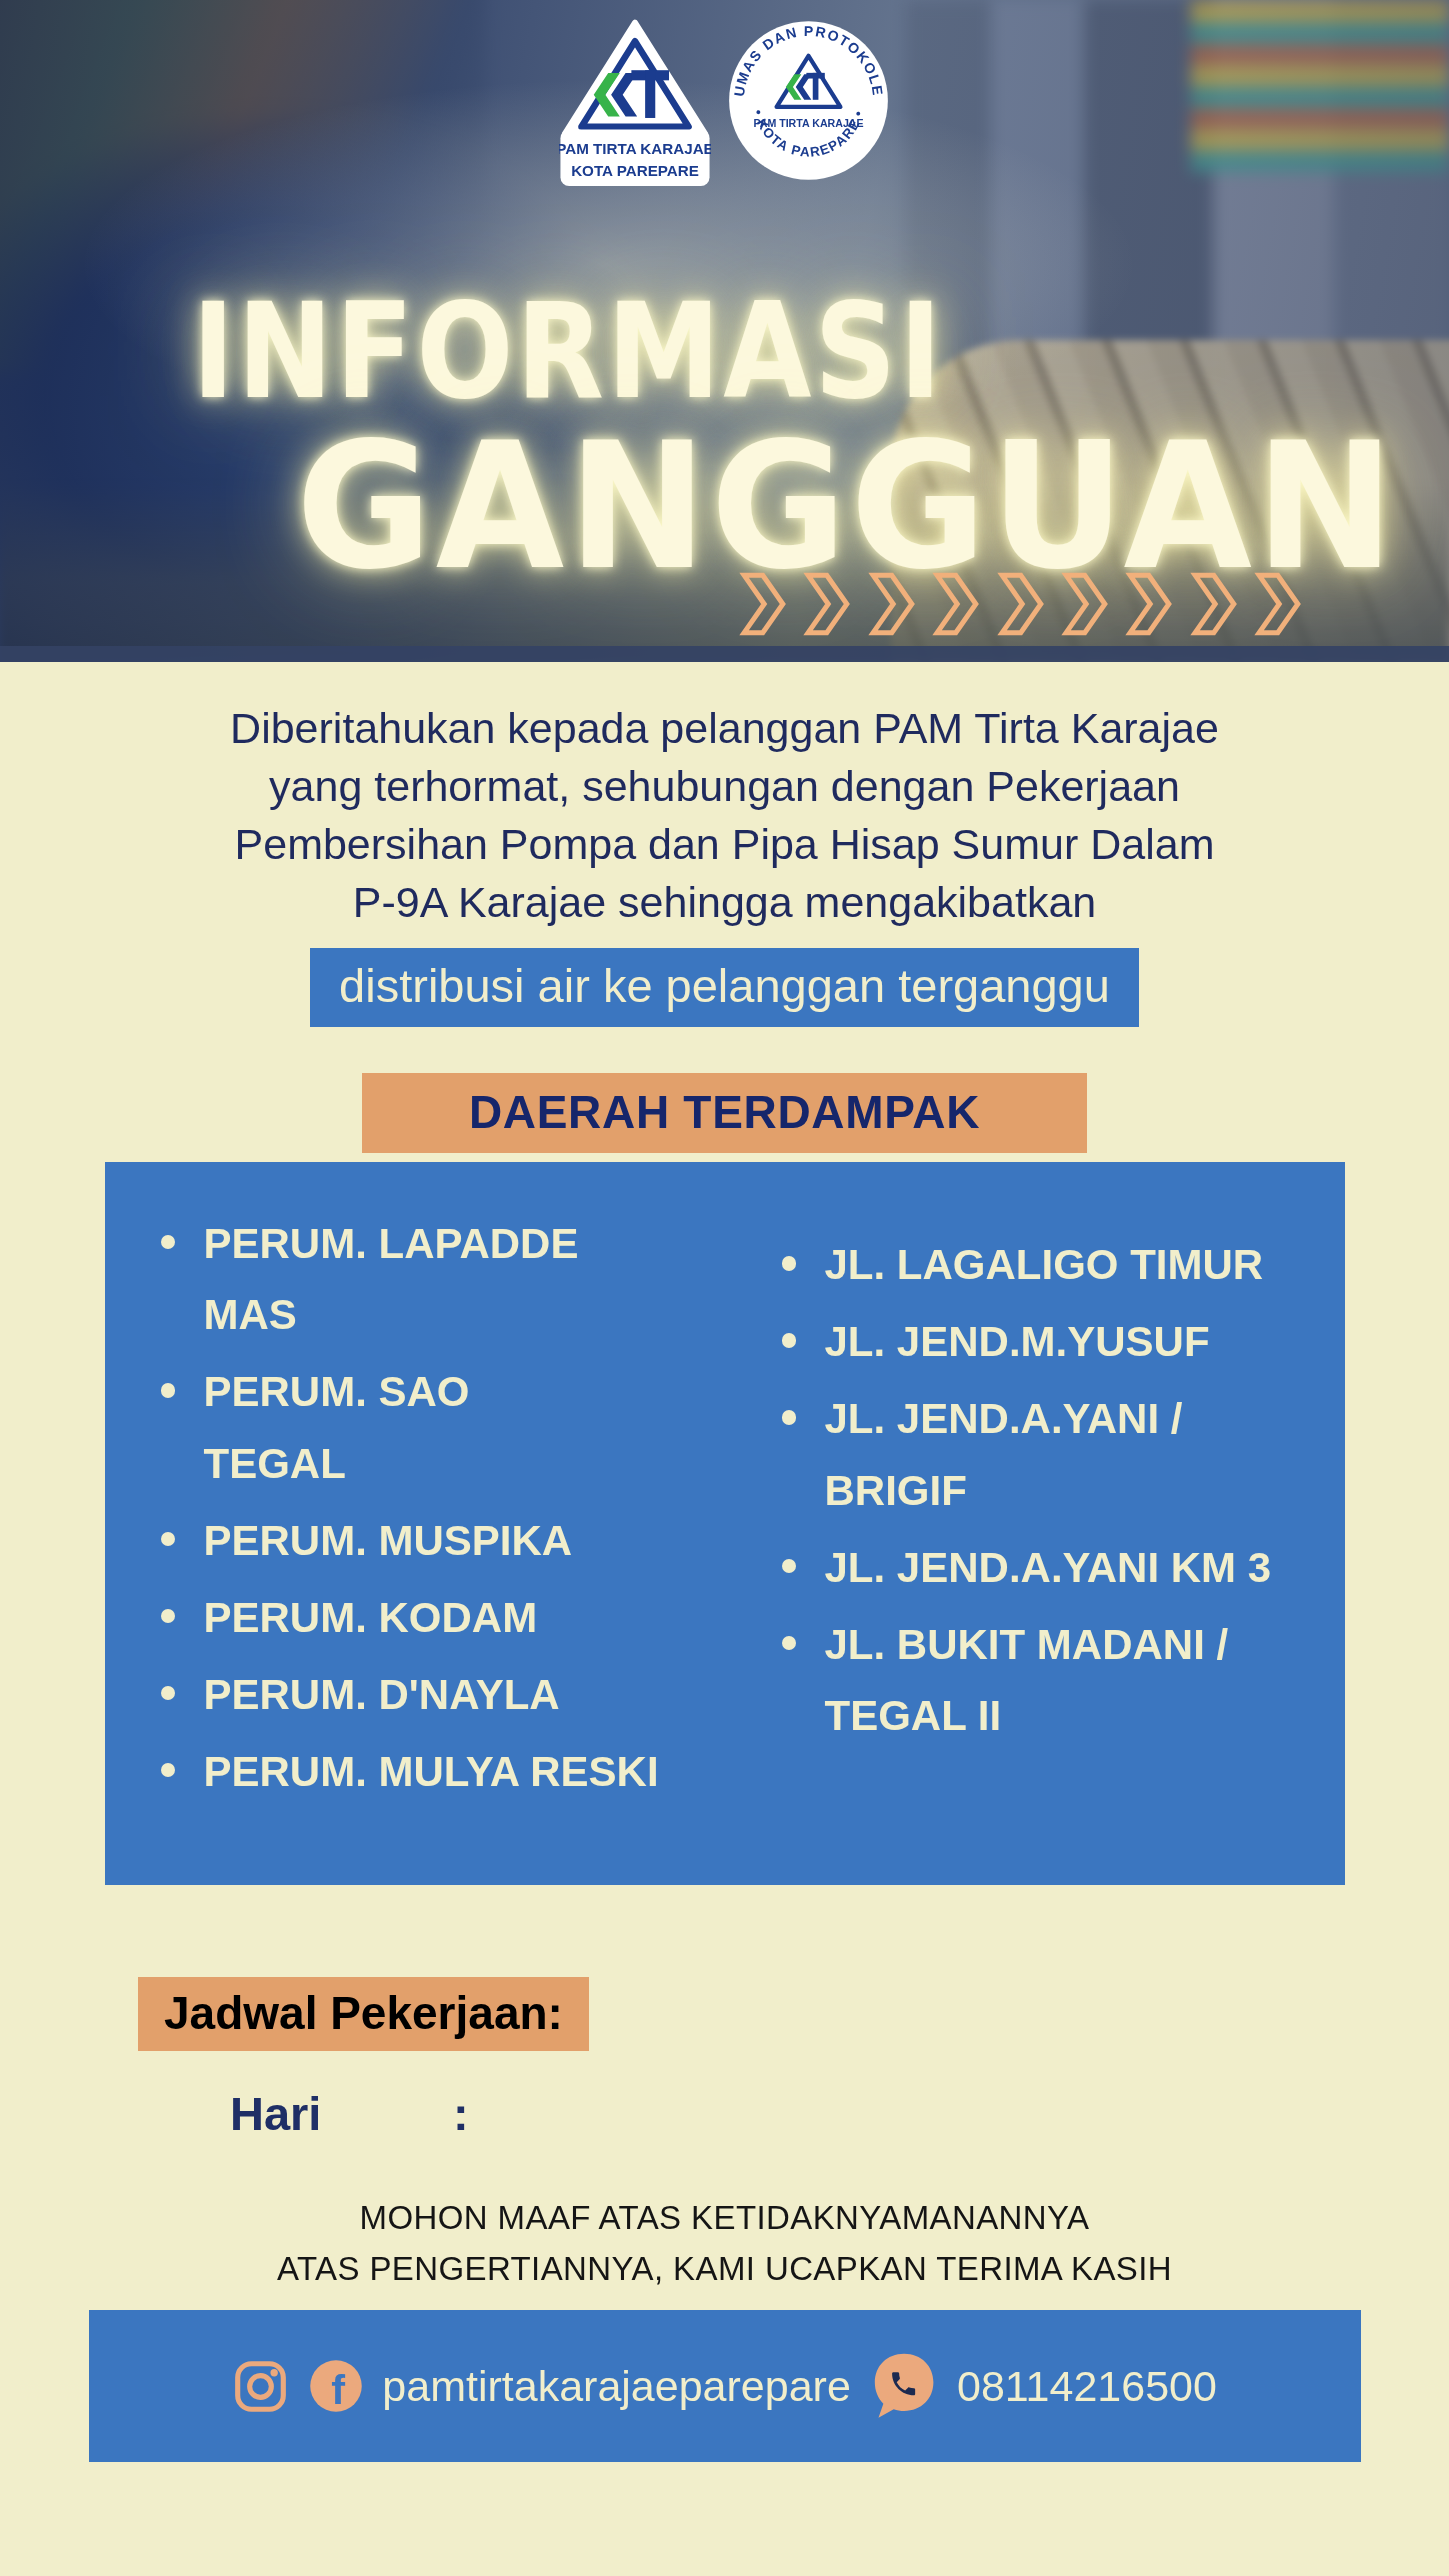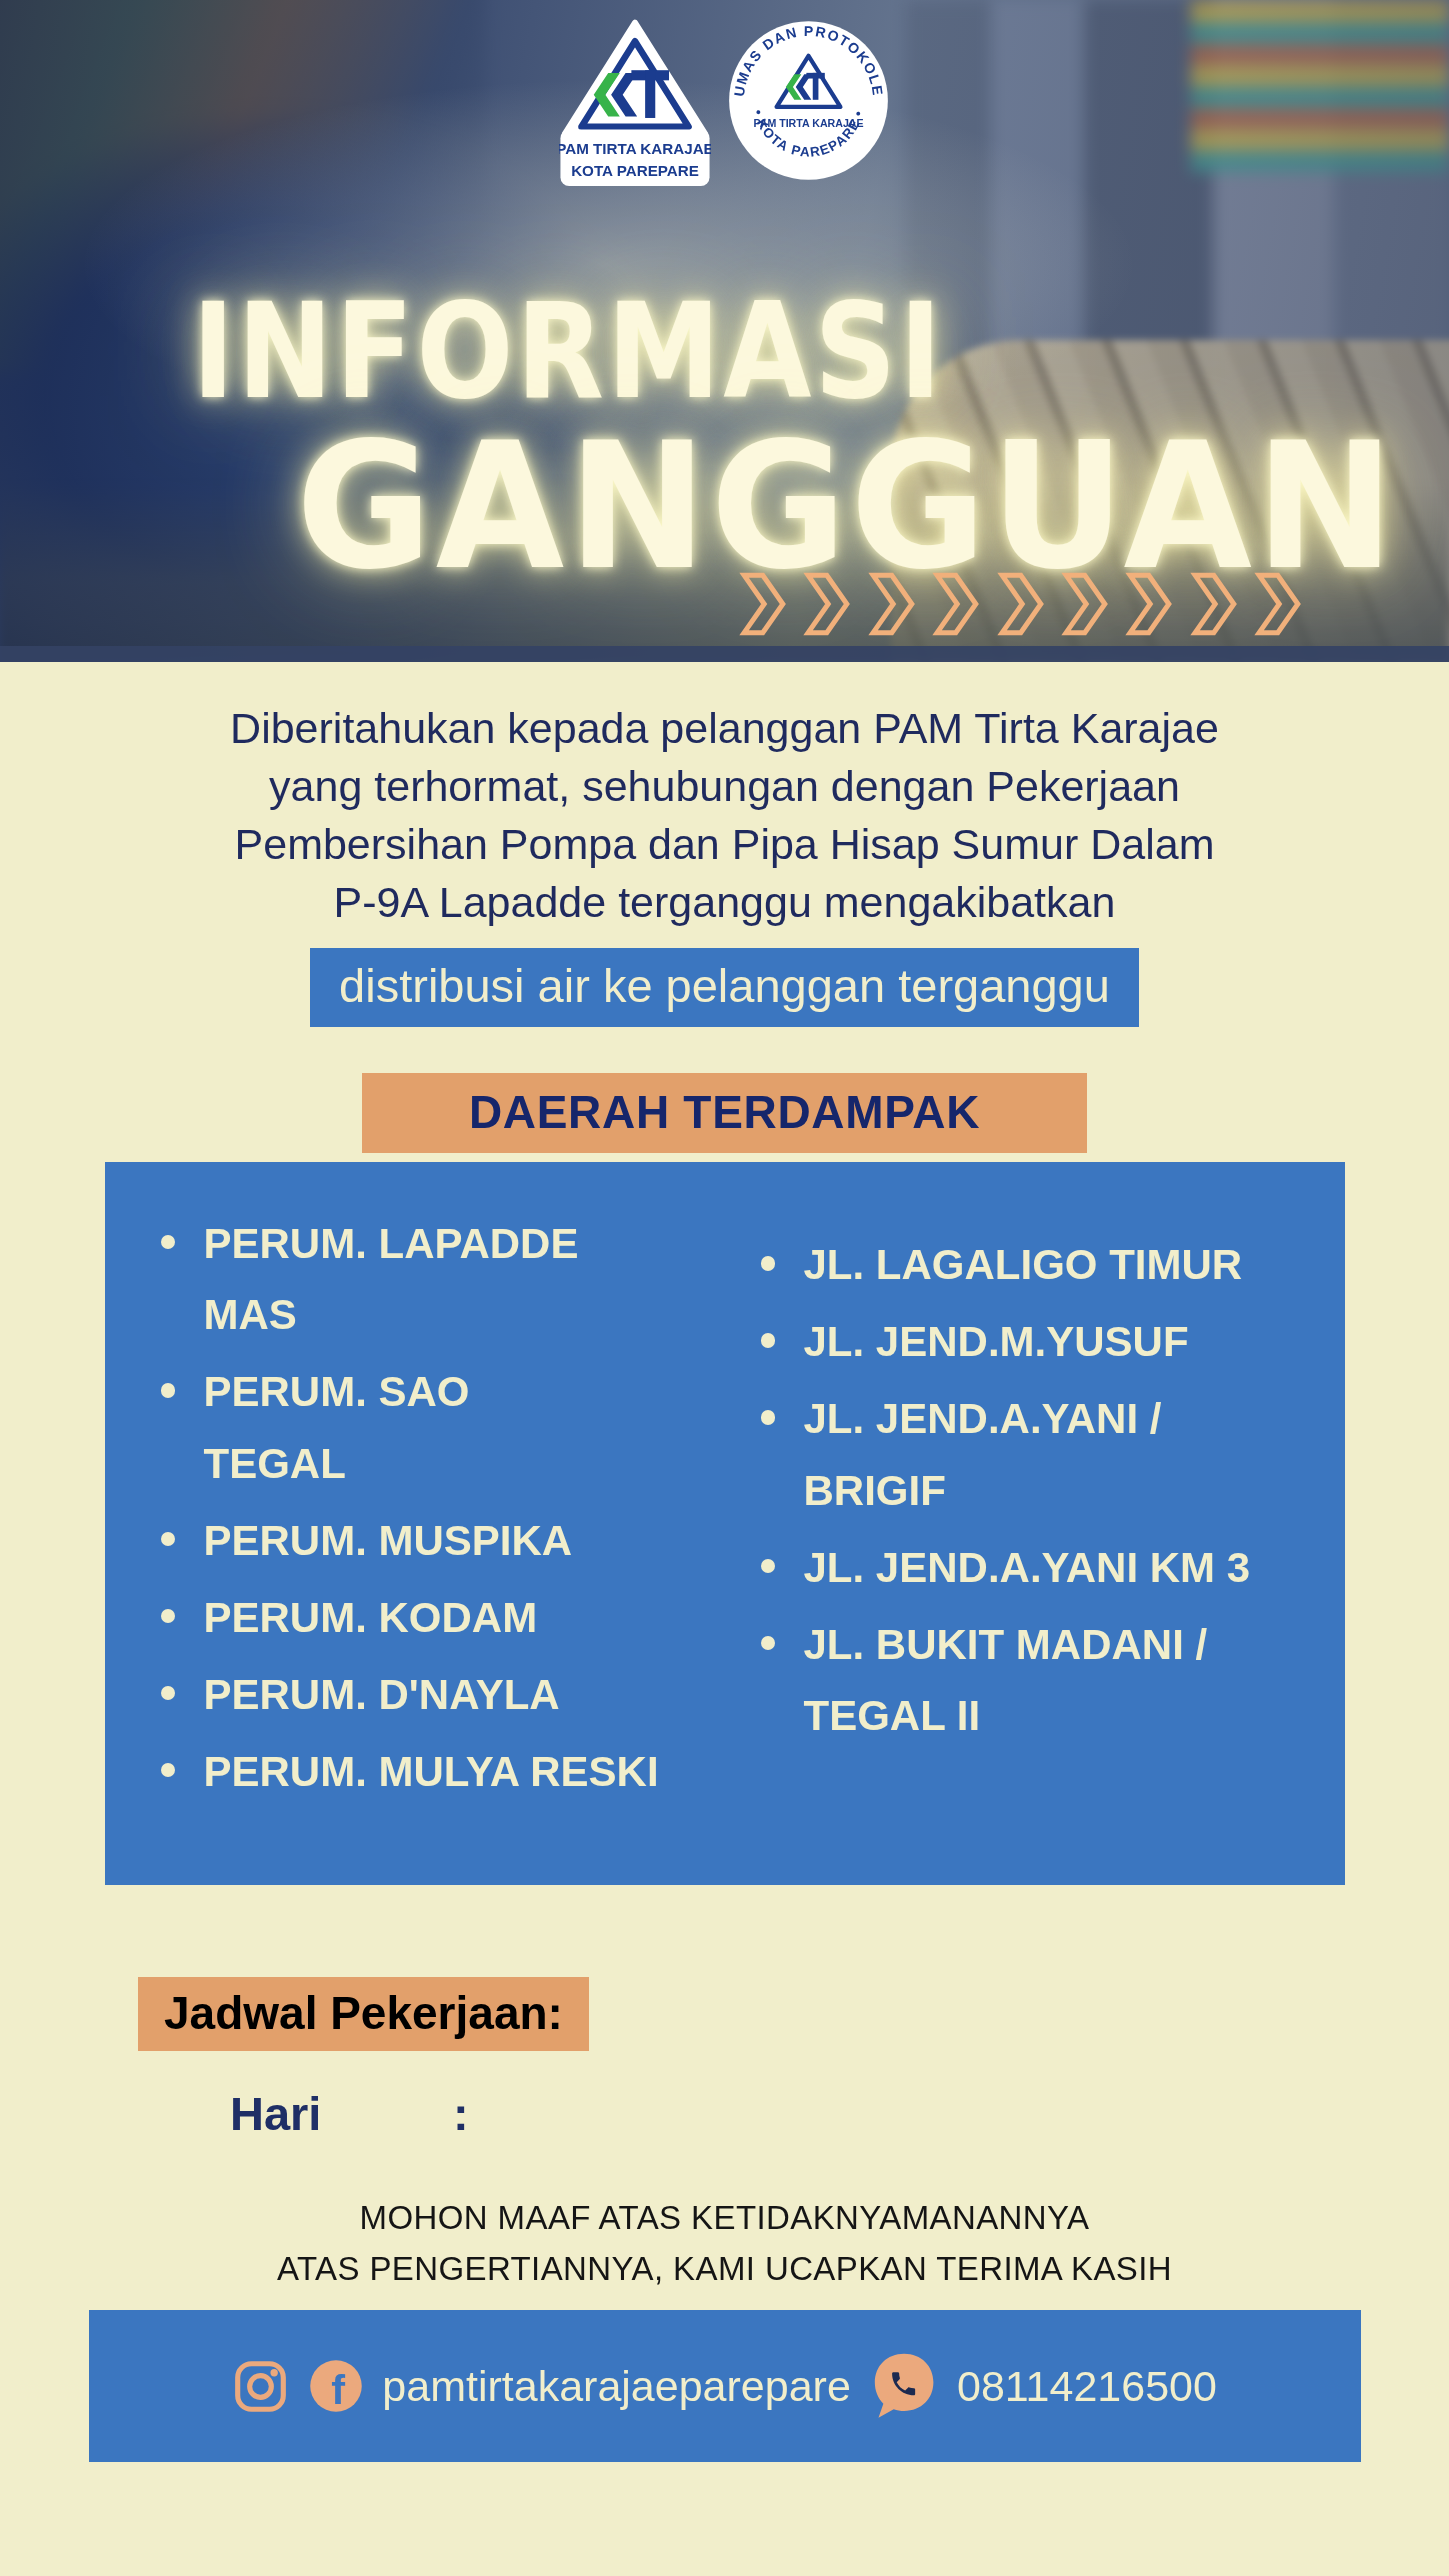--- a/index.html
+++ b/index.html
@@ -39,21 +39,21 @@
   .chevrons svg { display:block; }
 
   
   .announce { margin:37px auto 0; width:1374px; text-align:center; color:#1f2a5e; font-size:43px; line-height:1.35; }
   .highlight-bar { display:block; width:fit-content; margin:17px auto 0; background:#3b76c0; color:#f1eecb;
     font-size:47px; padding:10px 29px 14.3px; }
   .section-label { display:block; width:fit-content; margin:46px auto 0; background:#e2a06b; color:#16266b;
     font-size:46px; font-weight:bold; letter-spacing:0.7px; padding:11.4px 107px 14.3px; }
 
   .area-box { width:1240px; margin:8.6px auto 0; background:#3b76c0; color:#f1eecb; font-weight:bold;
-    display:flex; gap:143px; padding:46px 43px 72px 43px; }
+    display:flex; gap:143px; padding:46px 43px 72px 43px;justify-content:space-between; }
   .area-box ul { list-style:none; }
   .col-left  { width:457px; }
   .col-right { width:533px; padding-top:21.5px; }
   .area-box li { position:relative; font-size:42px; line-height:1.7; padding-left:56px; margin-bottom:5.7px; }
   .area-box li::before { content:""; position:absolute; left:13px; top:27px; width:14.3px; height:14.3px; border-radius:50%; background:#f1eecb; }
   .area-box li.nowrap { white-space:nowrap; }
 
   .schedule-label { display:block; width:fit-content; margin:92px 0 0 138px; background:#e2a06b; color:#000000;
     font-size:46px; font-weight:bold; padding:8.6px 26px 11.4px; }
   .schedule-row { display:flex; margin:29px 0 0 230px; color:#1f2f66; font-size:47px; font-weight:bold; line-height:1.45;align-items:center; }
@@ -153,21 +153,21 @@
         </svg>
     </div>
     <div class="hero-strip"></div>
   </header>
 
   <main>
     <div class="announce">
       <div>Diberitahukan kepada pelanggan PAM Tirta Karajae</div>
       <div>yang terhormat, sehubungan dengan Pekerjaan</div>
       <div>Pembersihan Pompa dan Pipa Hisap Sumur Dalam</div>
-      <div>P-9A Lapadde terganggu mengakibatkan</div>
+      <div>P-9A Karajae sehingga mengakibatkan</div>
     </div>
 
     <span class="highlight-bar">distribusi air ke pelanggan terganggu</span>
 
     <span class="section-label">DAERAH TERDAMPAK</span>
 
     <div class="area-box">
       <ul class="col-left">
         <li>PERUM. LAPADDE MAS</li>
         <li>PERUM. SAO TEGAL</li>

